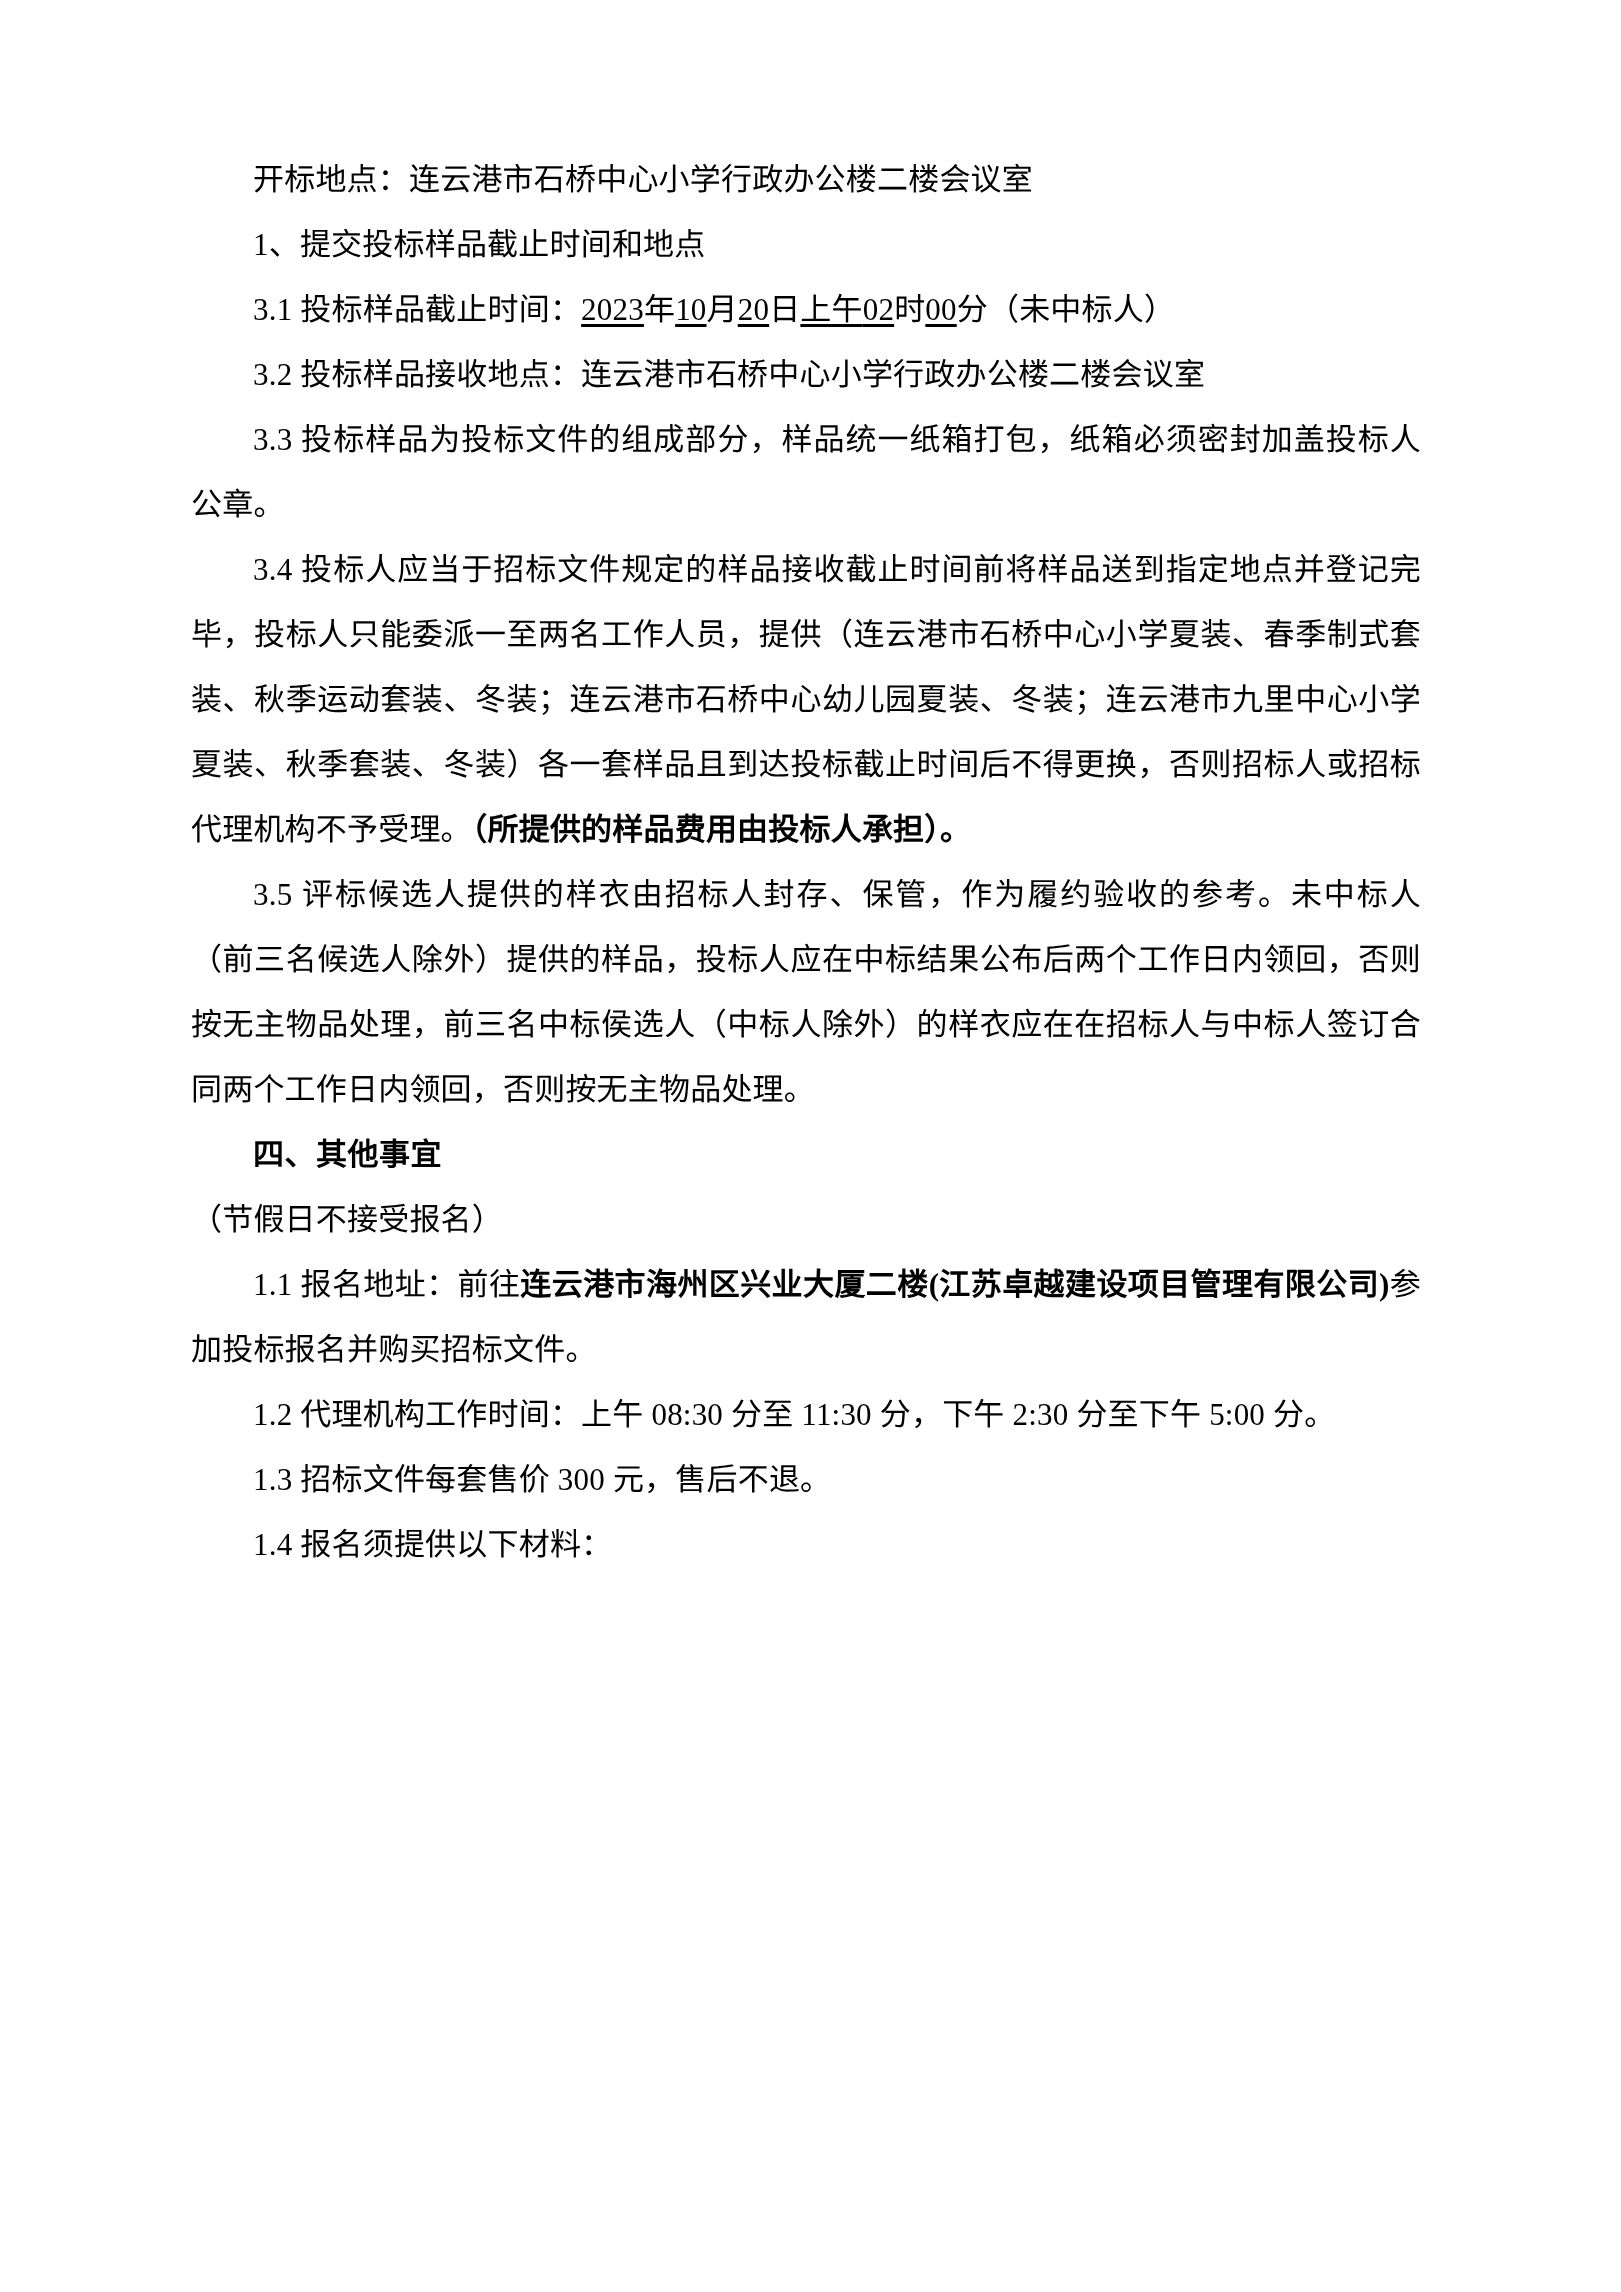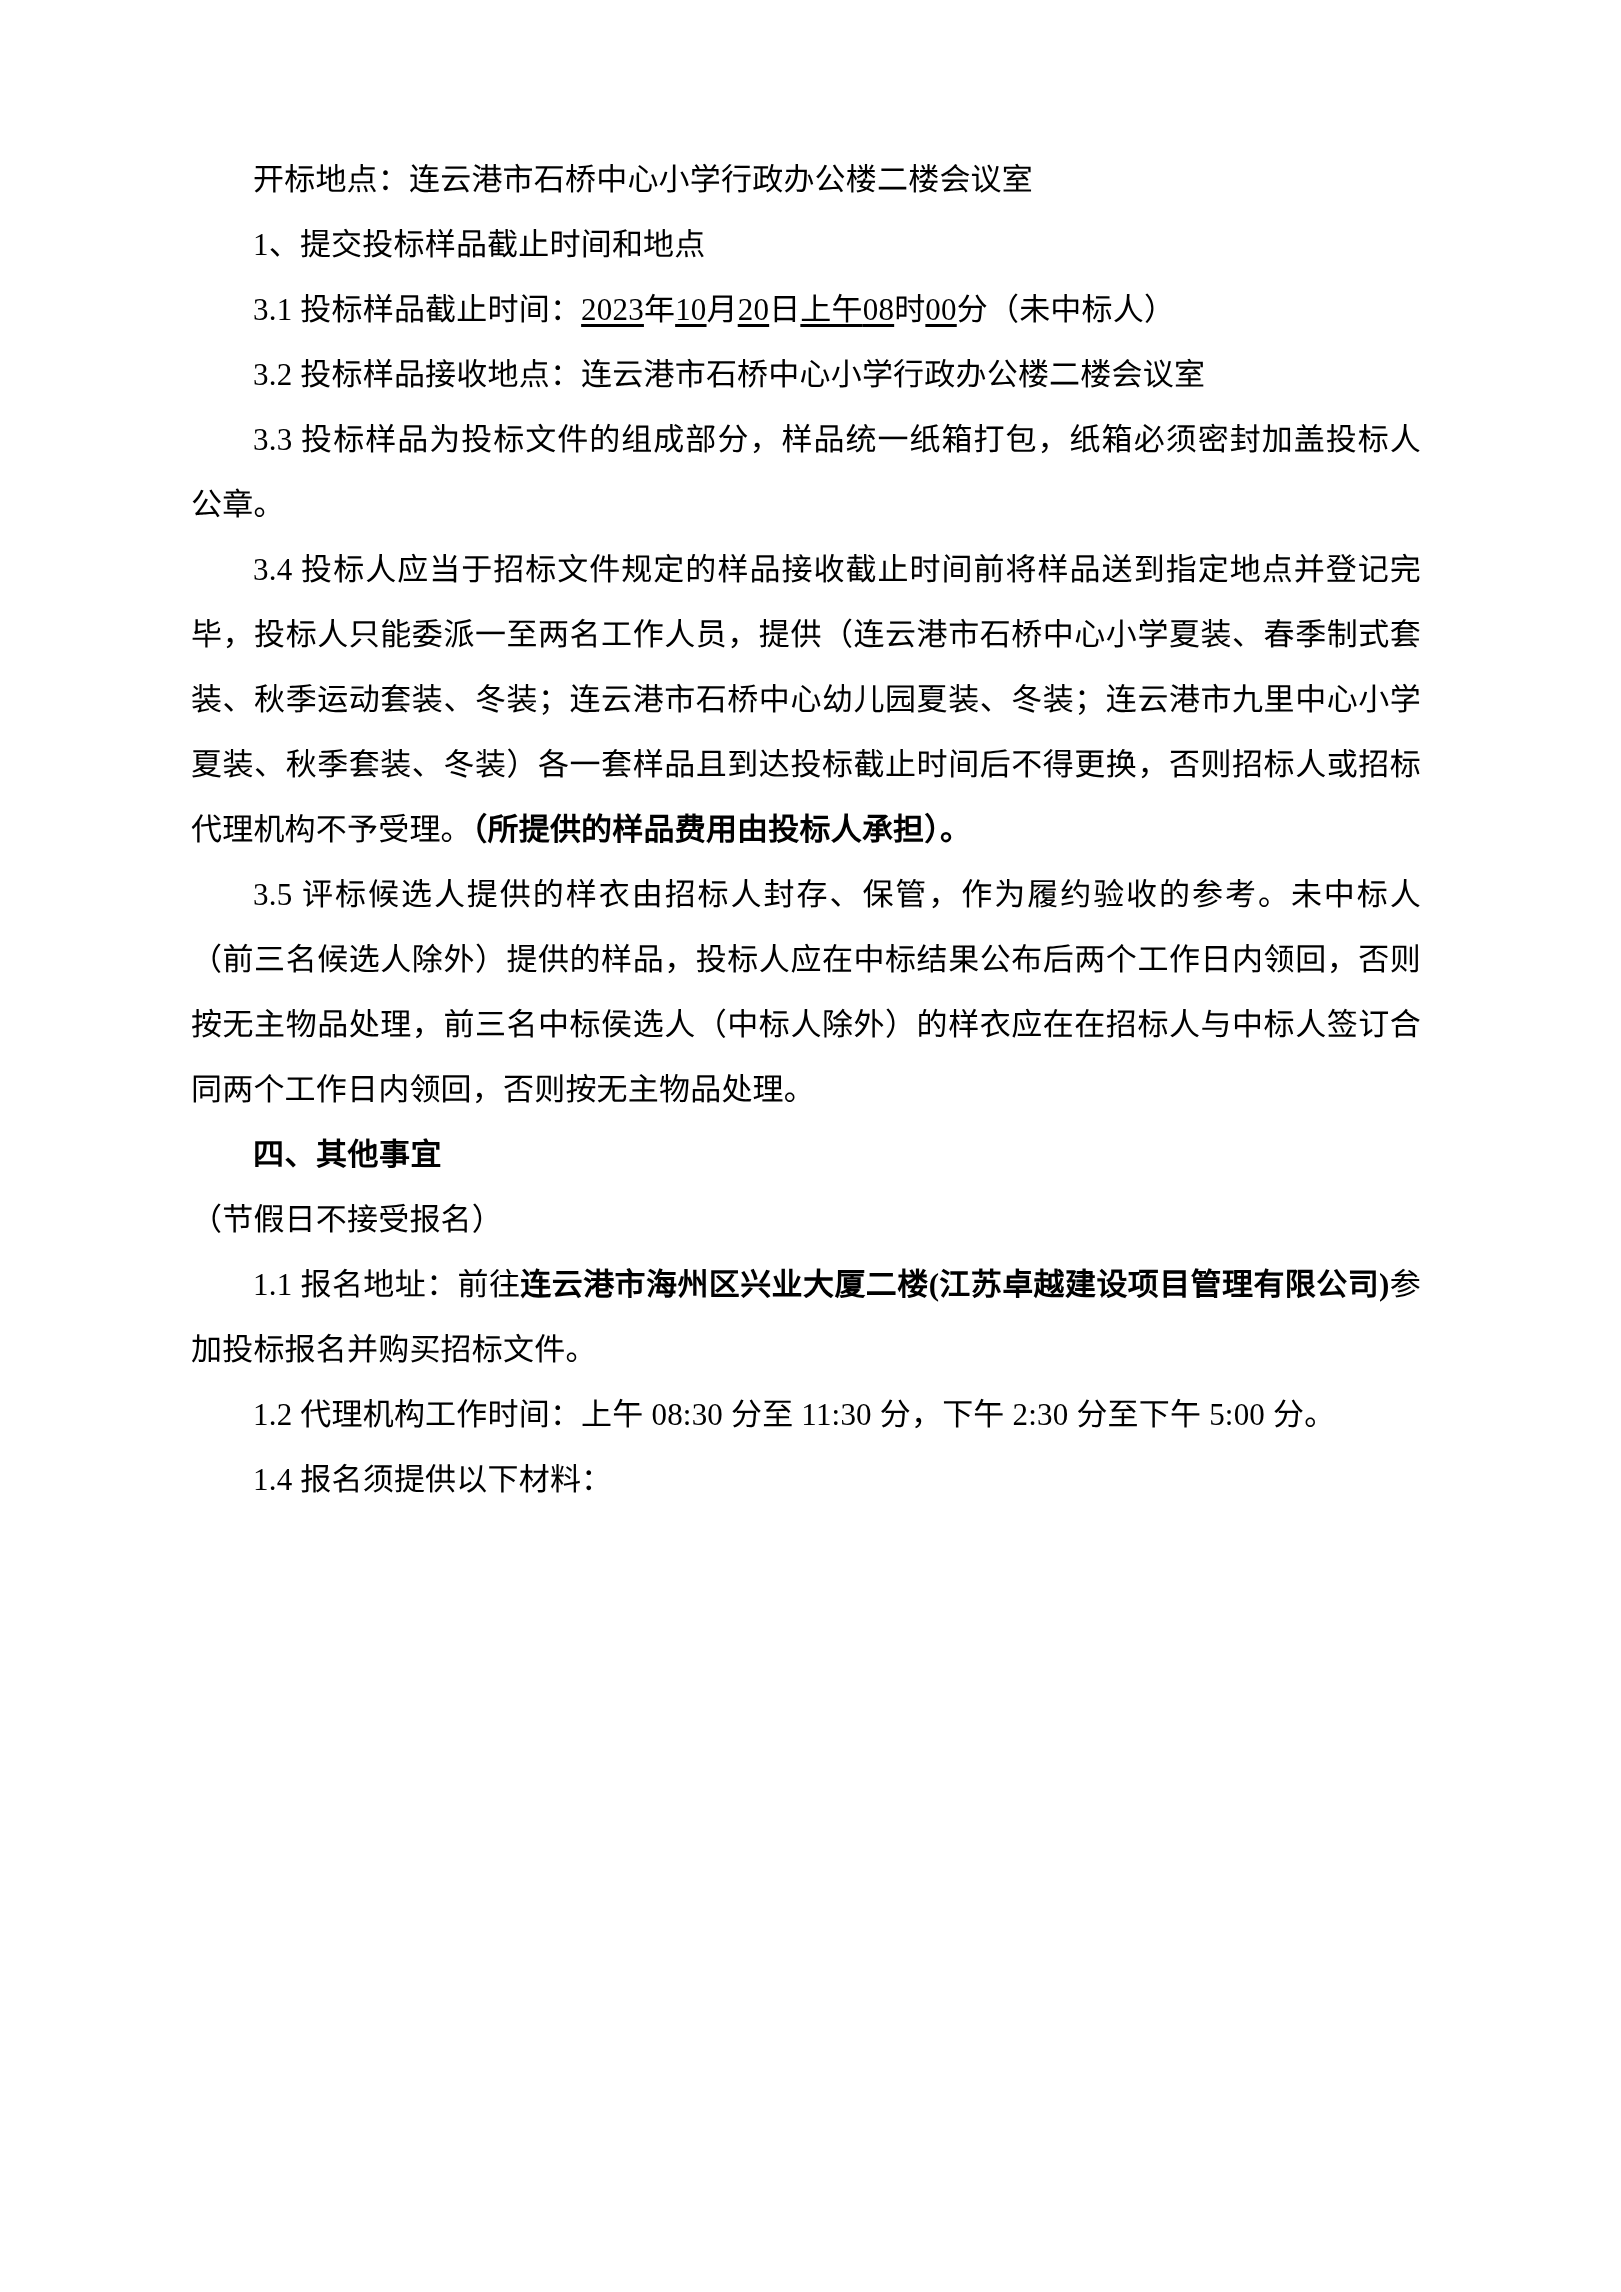--- a/index.html
+++ b/index.html
@@ -61,37 +61,38 @@
 </head>
 <body>
 
 <div class="page">
   <div class="doc-body">
 
     <p class="para">开标地点：连云港市石桥中心小学行政办公楼二楼会议室</p>
 
     <p class="para">1、提交投标样品截止时间和地点</p>
 
-    <p class="para"><span>3.1 投标样品截止时间：</span><span class="u num">2023</span><span>年</span><span class="u num">10</span><span>月</span><span class="u num">20</span><span>日</span><span class="u">上午</span><span class="u num">08</span><span>时</span><span class="u num">00</span><span>分</span><span>（未中标人）</span></p>
+    <p class="para"><span>3.1 投标样品截止时间：</span><span class="u num">2023</span><span>年</span><span class="u num">10</span><span>月</span><span class="u num">20</span><span>日</span><span class="u">上午</span><span class="u num">02</span><span>时</span><span class="u num">00</span><span>分</span><span>（未中标人）</span></p>
 
     <p class="para">3.2 投标样品接收地点：连云港市石桥中心小学行政办公楼二楼会议室</p>
 
     <p class="para">3.3 投标样品为投标文件的组成部分，样品统一纸箱打包，纸箱必须密封加盖投标人公章。</p>
 
     <p class="para"><span>3.4 投标人应当于招标文件规定的样品接收截止时间前将样品送到指定地点并登记完毕，投标人只能委派一至两名工作人员，提供（连云港市石桥中心小学夏装、春季制式套装、秋季运动套装、冬装；连云港市石桥中心幼儿园夏装、冬装；连云港市九里中心小学夏装、秋季套装、冬装）各一套样品且到达投标截止时间后不得更换，否则招标人或招标代理机构不予受理。</span><span class="b">（所提供的样品费用由投标人承担）。</span></p>
 
     <p class="para">3.5 评标候选人提供的样衣由招标人封存、保管，作为履约验收的参考。未中标人（前三名候选人除外）提供的样品，投标人应在中标结果公布后两个工作日内领回，否则按无主物品处理，前三名中标侯选人（中标人除外）的样衣应在在招标人与中标人签订合同两个工作日内领回，否则按无主物品处理。</p>
 
     <p class="heading">四、其他事宜</p>
 
 
     <p class="para noindent">（节假日不接受报名）</p>
 
     <p class="para"><span>1.1 报名地址：前往</span><span class="b">连云港市海州区兴业大厦二楼(江苏卓越建设项目管理有限公司)</span><span>参加投标报名并购买招标文件。</span></p>
 
     <p class="para">1.2 代理机构工作时间：上午 08:30 分至 11:30 分，下午 2:30 分至下午 5:00 分。</p>
 
+    <p class="para">1.3 招标文件每套售价 300 元，售后不退。</p>
 
     <p class="para">1.4 报名须提供以下材料：</p>
 
   </div>
 </div>
 
 
 </body></html>

